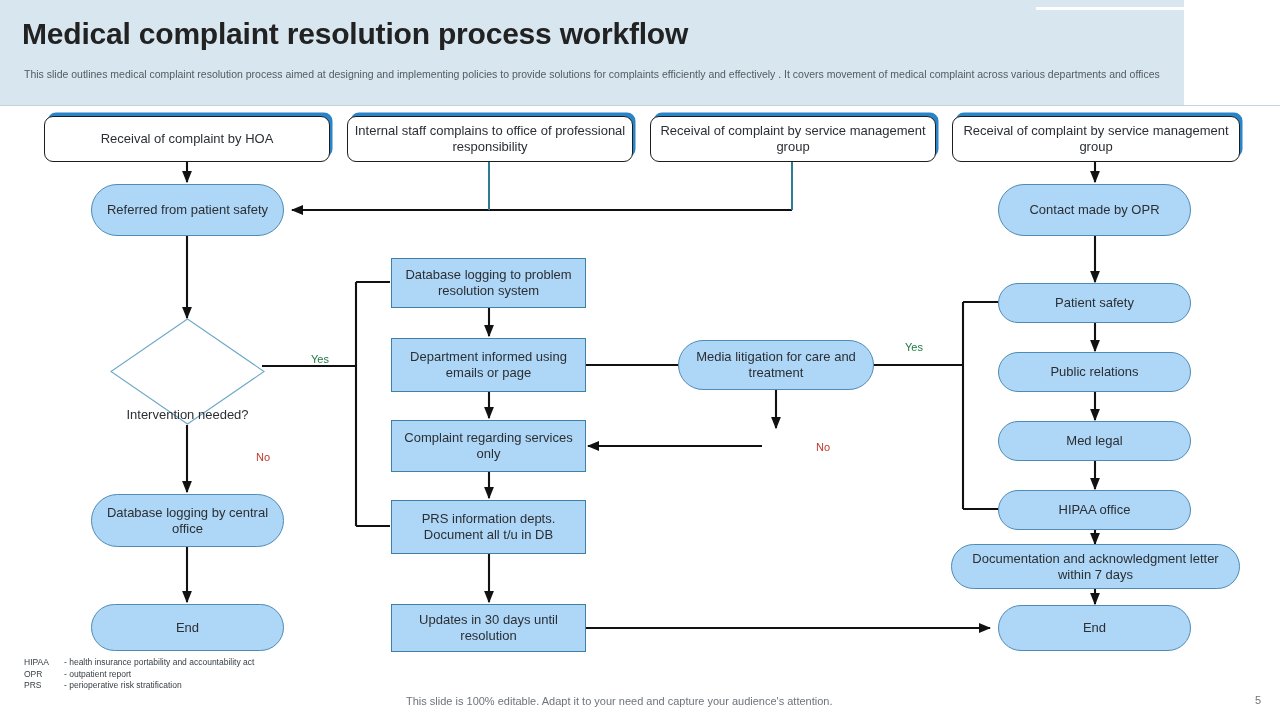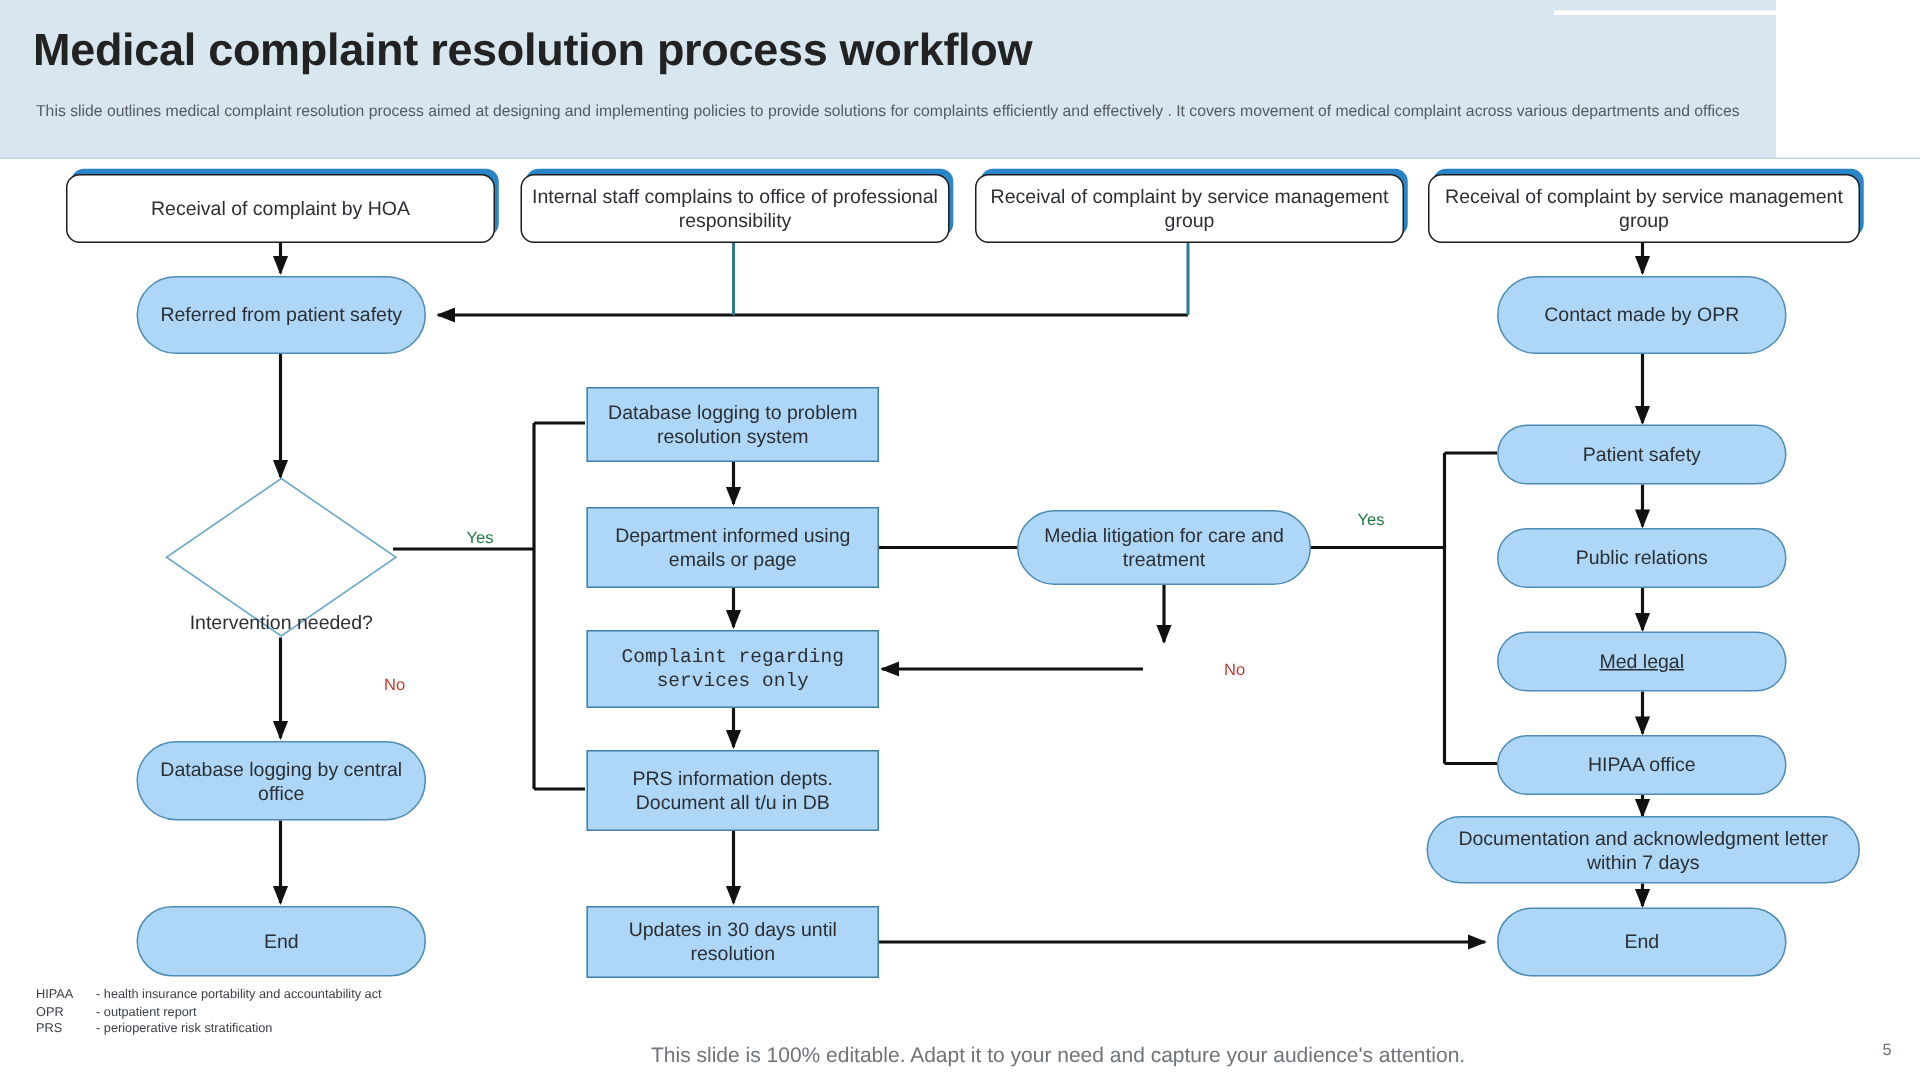--- a/index.html
+++ b/index.html
@@ -100,21 +100,21 @@
     position: absolute; left: 24px; top: 657px;
     font-size: 8.5px; line-height: 11.5px; color: #3a4046;
   }
   #legend .legend-row { display: flex; }
   #legend .legend-key { width: 40px; flex: 0 0 40px; }
   #legend .legend-val { white-space: nowrap; }
 
   
   #footer-note {
     position: absolute; left: 406px; top: 695px;
-    font-size: 14px; color: #6e7479; white-space: nowrap; margin-left: 28px;
+    font-size: 11px; color: #6e7479; white-space: nowrap;
   }
   #page-number {
     position: absolute; left: 1255px; top: 694px;
     font-size: 11px; color: #6e7479;
   }
 </style>
 </head>
 <body>
 
 <div id="slide">
@@ -218,21 +218,21 @@
   <div class="node pill" style="left:91px; top:604px; width:193px; height:47px;">
     <span>End</span>
   </div>
 
   <div class="node rect" style="left:391px; top:258px; width:195px; height:50px;">
     <span>Database logging to problem resolution system</span>
   </div>
   <div class="node rect" style="left:391px; top:338px; width:195px; height:54px;">
     <span>Department informed using emails or page</span>
   </div>
-  <div class="node rect" style="left:391px; top:420px; width:195px; height:52px;font-family:Liberation Mono, monospace;">
+  <div class="node rect" style="left:391px; top:420px; width:195px; height:52px;">
     <span>Complaint regarding services only</span>
   </div>
   <div class="node rect" style="left:391px; top:500px; width:195px; height:54px;">
     <span>PRS information depts. Document all t/u in DB</span>
   </div>
   <div class="node rect" style="left:391px; top:604px; width:195px; height:48px;">
     <span>Updates in 30 days until resolution</span>
   </div>
 
   <div class="node pill" style="left:998px; top:184px; width:193px; height:52px;">
@@ -241,21 +241,21 @@
 
   <div class="node pill" style="left:678px; top:340px; width:196px; height:50px;">
     <span>Media litigation for care and treatment</span>
   </div>
   <div class="node pill" style="left:998px; top:283px; width:193px; height:40px;">
     <span>Patient safety</span>
   </div>
   <div class="node pill" style="left:998px; top:352px; width:193px; height:40px;">
     <span>Public relations</span>
   </div>
-  <div class="node pill" style="left:998px; top:421px; width:193px; height:40px;text-decoration:underline;">
+  <div class="node pill" style="left:998px; top:421px; width:193px; height:40px;">
     <span>Med legal</span>
   </div>
   <div class="node pill" style="left:998px; top:490px; width:193px; height:40px;">
     <span>HIPAA office</span>
   </div>
   <div class="node pill" style="left:951px; top:544px; width:289px; height:45px;">
     <span>Documentation and acknowledgment letter within 7 days</span>
   </div>
   <div class="node pill" style="left:998px; top:605px; width:193px; height:46px;">
     <span>End</span>

